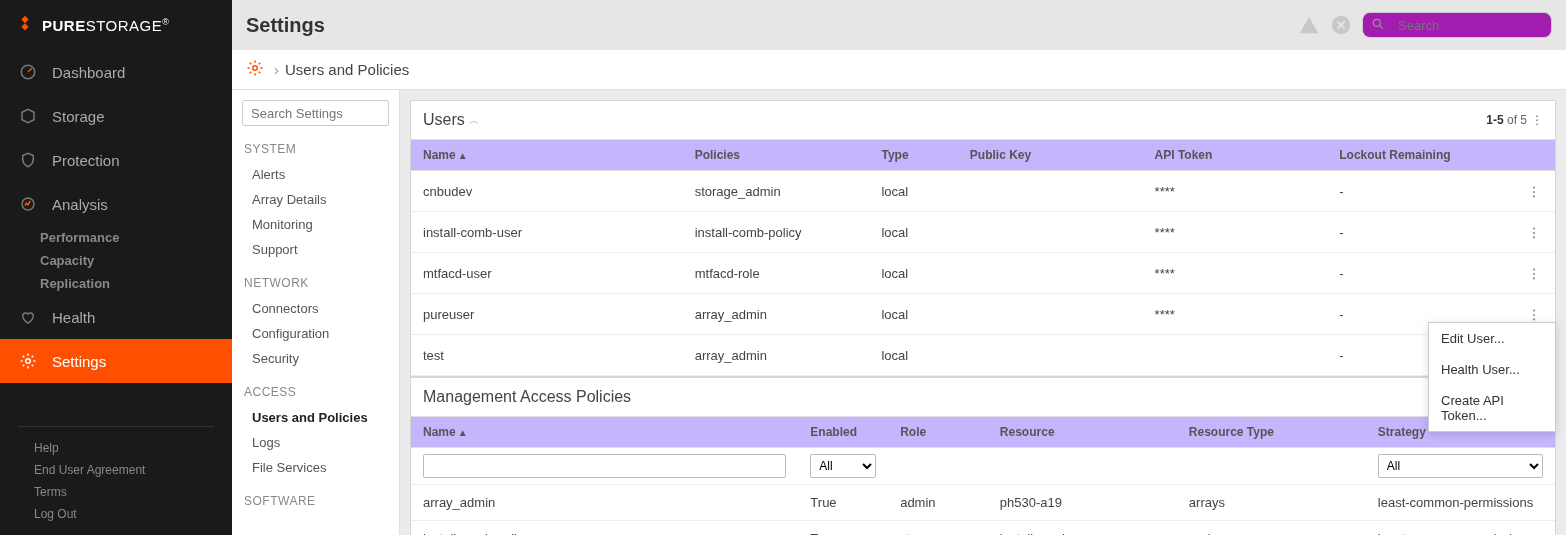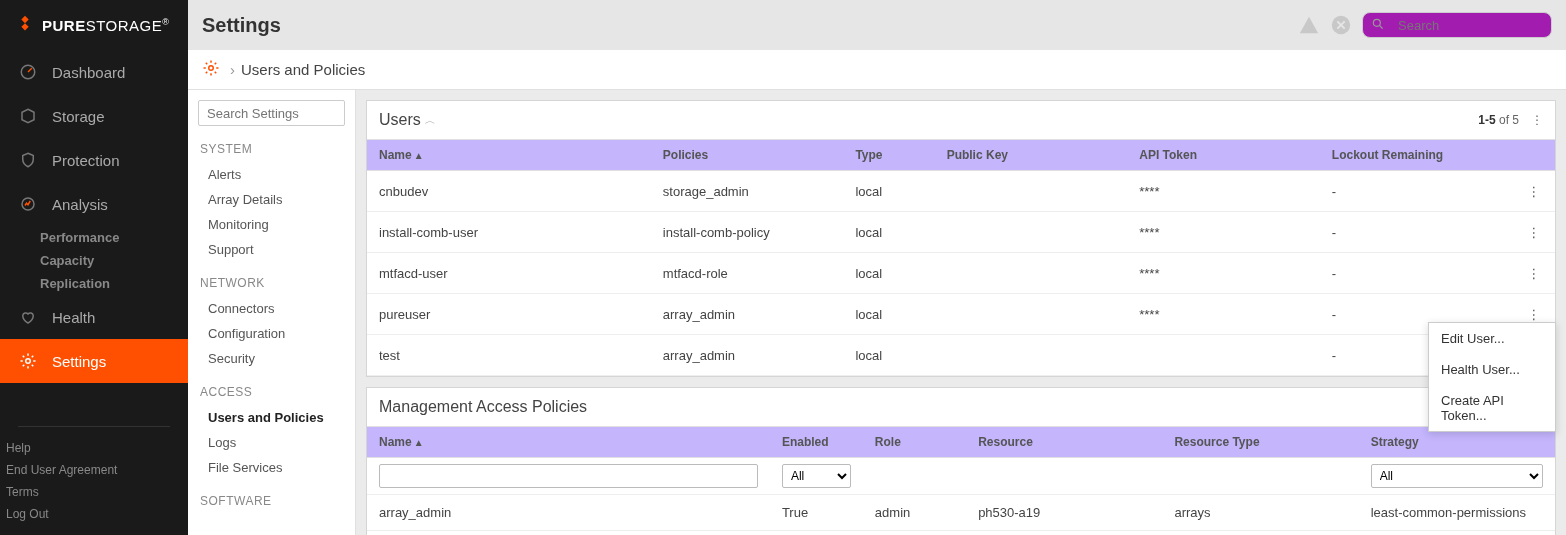--- a/index.html
+++ b/index.html
@@ -1,30 +1,30 @@
 <!DOCTYPE html>
 <html><head>
 <meta charset="utf-8">
 <style>
 * { box-sizing: border-box; margin: 0; padding: 0; }
 body { font-family: -apple-system, BlinkMacSystemFont, "Segoe UI", Arial, sans-serif; font-size: 13px; color: #333; background: #fff; overflow: hidden; }
 .app { display: flex; width: 1566px; height: 535px; }
-.sidebar { width: 188px; background: #1a1a1a; color: #999; flex-shrink: 0; display: flex; flex-direction: column; }
+.sidebar { width: 232px; background: #1a1a1a; color: #999; flex-shrink: 0; display: flex; flex-direction: column; }
 .logo-row { display: flex; align-items: center; padding: 12px 14px 12px 14px; height: 50px; }
 .logo-icon { width: 22px; height: 22px; margin-right: 6px; }
 .logo-text { color: #fff; font-weight: 300; font-size: 15px; letter-spacing: 0.5px; }
 .logo-text b { font-weight: 700; }
 .nav { list-style: none; }
 .nav-item { display: flex; align-items: center; padding: 12px 18px; cursor: pointer; color: #aaa; font-size: 15px; }
 .nav-item.active { background: #FE5000; color: #fff; }
 .nav-item .ni-icon { width: 20px; height: 20px; margin-right: 14px; display: inline-flex; align-items: center; justify-content: center; }
 .nav-sub { list-style: none; padding-left: 40px; font-weight: bold; }
 .nav-sub li { padding: 4px 0; font-size: 13px; color: #888; cursor: pointer; }
 .sidebar-divider { height: 1px; background: #333; margin: 10px 18px; }
-.sidebar-footer { list-style: none; padding: 0 18px 10px 6px; }
+.sidebar-footer { list-style: none; padding: 0 18px 10px 34px; }
 .sidebar-footer li { padding: 4px 0; font-size: 12px; color: #888; cursor: pointer; }
 .spacer { flex: 1; }
 
 .main { flex: 1; display: flex; flex-direction: column; background: #fff; min-width: 0; }
 .topbar { height: 50px; background: #e6e6e6; display: flex; align-items: center; padding: 0 14px; }
 .topbar-title { font-size: 20px; font-weight: 600; color: #333; }
 .topbar-right { margin-left: auto; display: flex; align-items: center; gap: 10px; }
 .topbar-icon { width: 22px; height: 22px; color: #bbb; }
 .search-wrap { display: flex; align-items: center; background: #a21caf; border: 1px solid #ccc; border-radius: 8px; height: 26px; width: 190px; padding: 0 8px; gap: 7px; }
 .search-wrap input { border: none; outline: none; font-size: 13px; flex: 1; background: transparent; }
@@ -37,24 +37,24 @@
 .content-row { display: flex; flex: 1; min-height: 0; }
 .subnav { width: 168px; border-right: 1px solid #e0e0e0; padding: 10px 0; background: #fff; overflow-y: auto; }
 .subnav-search { margin: 0 10px 12px 10px; }
 .subnav-search input { width: 100%; height: 26px; border: 1px solid #ccc; border-radius: 2px; padding: 0 8px; font-size: 13px; outline: none; }
 .subnav-section { font-size: 12px; color: #888; letter-spacing: 0.5px; padding: 4px 12px 6px 12px; text-transform: uppercase; }
 .subnav ul { list-style: none; margin-bottom: 10px; }
 .subnav ul li { padding: 5px 20px 5px 20px; font-size: 13px; color: #555; cursor: pointer; }
 .subnav ul li.active { font-weight: 700; color: #222; }
 
 .panel-area { flex: 1; background: #ebebeb; padding: 10px; overflow-y: auto; position: relative; }
-.panel { background: #fff; border: 1px solid #d5d5d5; margin-bottom: 10px; }
+.panel { background: #fff; border: 1px solid #d5d5d5; }
 .panel-head { display: flex; align-items: center; padding: 10px 12px; font-size: 16px; color: #444; }
 .panel-head .caret { font-size: 11px; color: #aaa; margin-left: 4px; }
-.panel-head .ph-right { margin-left: auto; display: flex; align-items: center; gap: 12px; font-size: 12px; color: #666; }
+.panel-head .ph-right { margin-left: auto; display: flex; align-items: center; gap: 4px; font-size: 12px; color: #666; }
 .panel-head .ph-right b { font-weight: 700; color: #333; }
 .ph-more { cursor: pointer; color: #666; }
 
 table { width: 100%; border-collapse: collapse; }
 th { text-align: left; font-weight: 600; font-size: 12px; color: #555; padding: 8px 12px; border-top: 1px solid #e0e0e0; border-bottom: 1px solid #e0e0e0; background: #c4b5fd; }
 th .sort-arrow { font-size: 10px; margin-left: 2px; }
 td { padding: 10px 12px; font-size: 13px; color: #444; border-bottom: 1px solid #eee; }
 tr.row-active td.menu-cell .row-menu { background: #e0e0e0; border: 1px solid #bbb; border-radius: 2px; }
 td.menu-cell { width: 30px; text-align: center; }
 .row-menu { display: inline-flex; align-items: center; justify-content: center; width: 18px; height: 20px; cursor: pointer; color: #555; }

